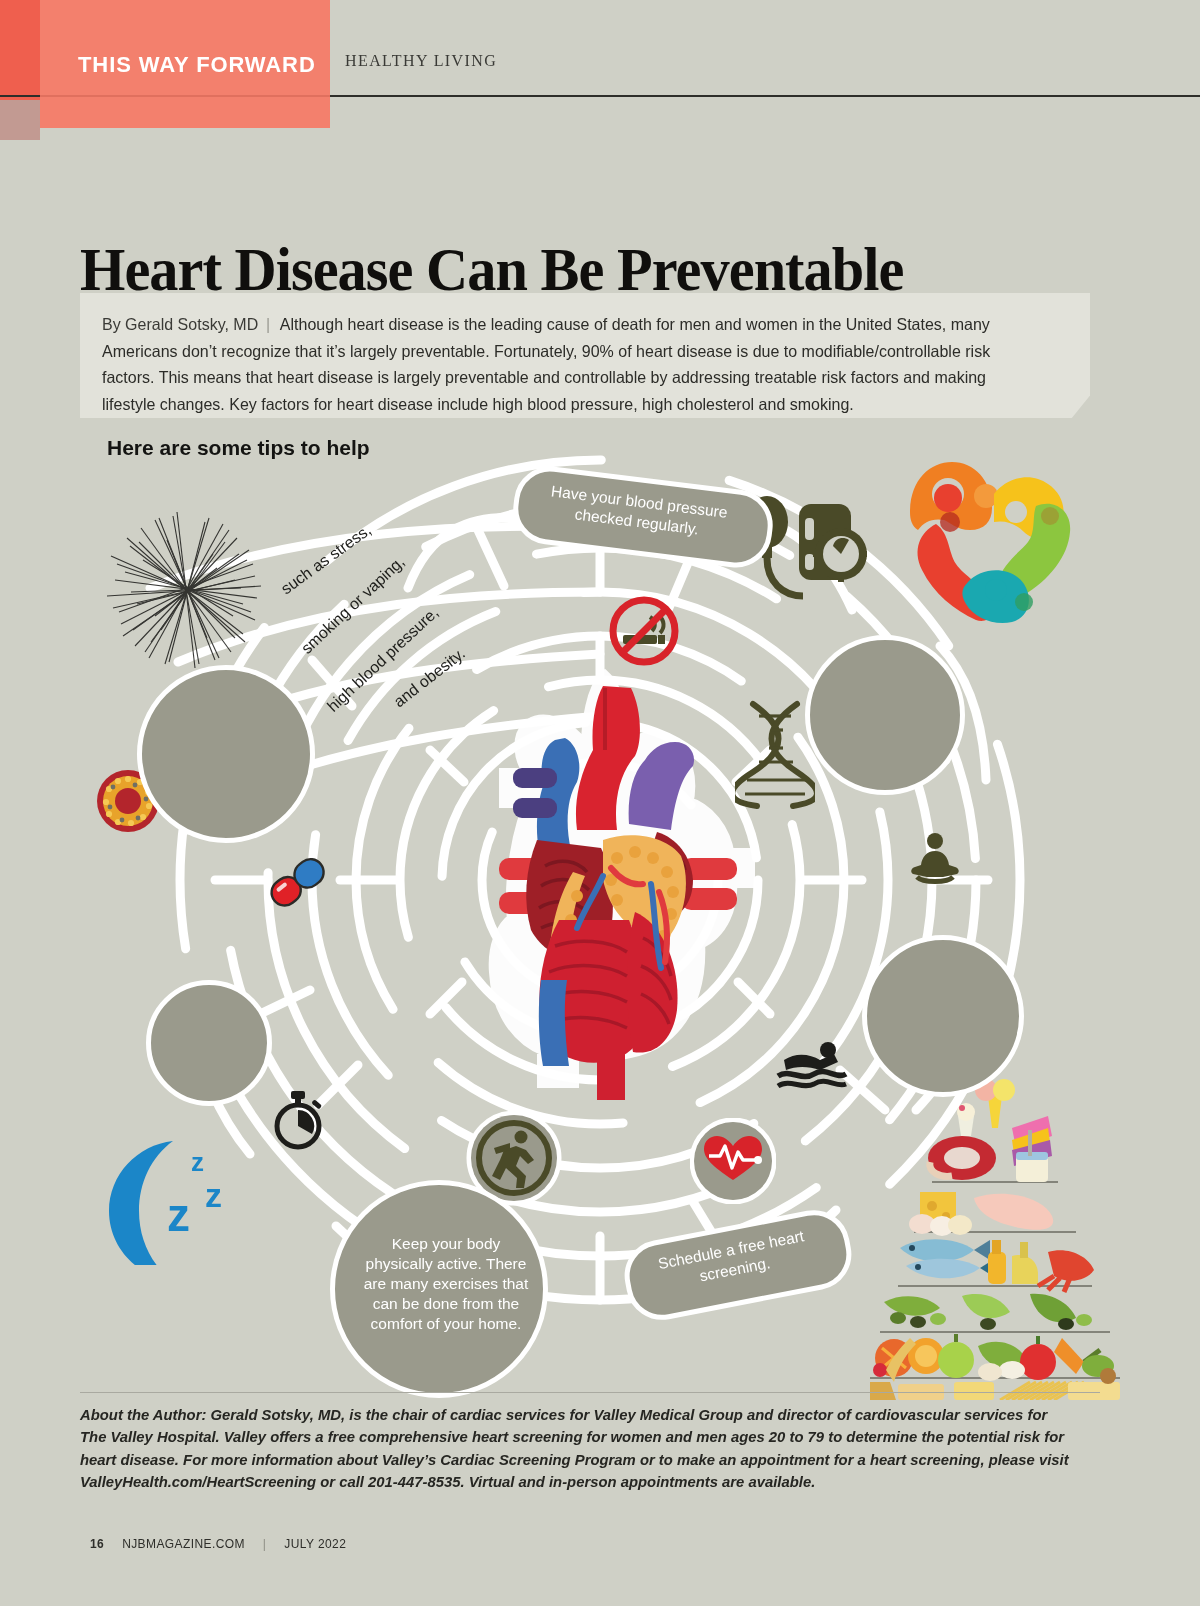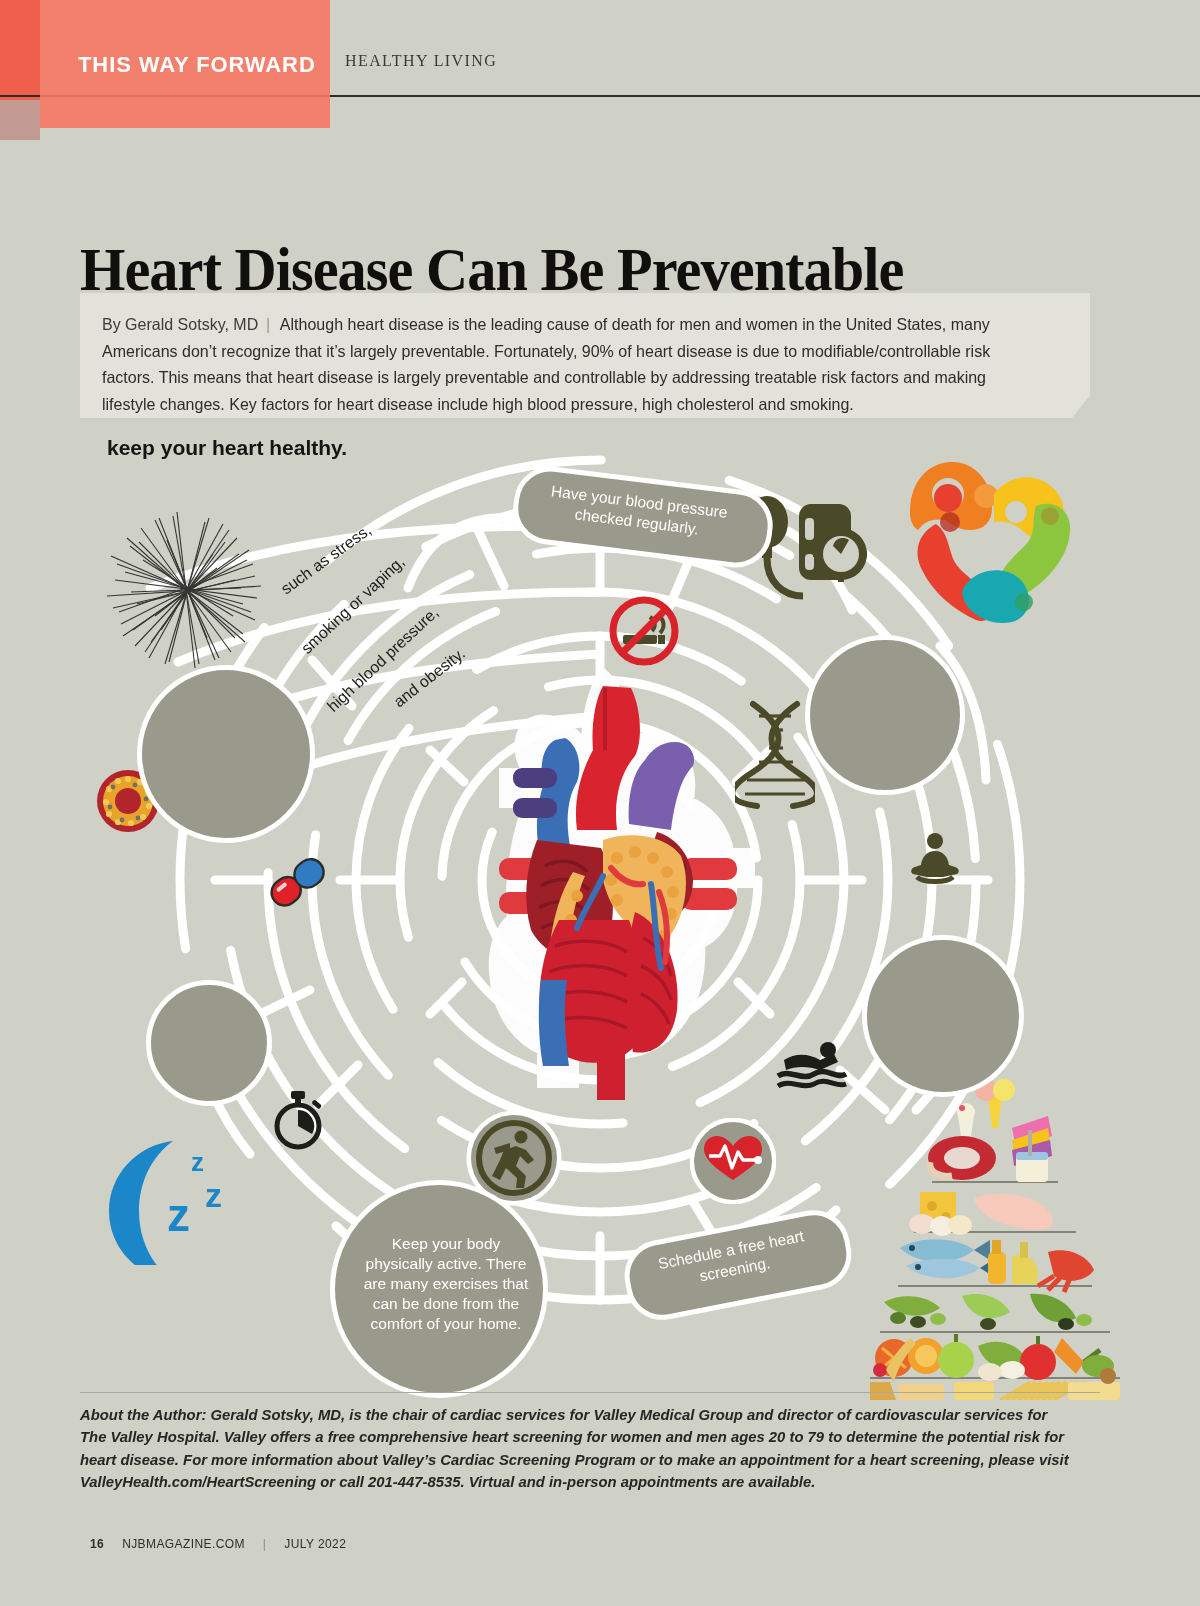--- a/index.html
+++ b/index.html
@@ -115,21 +115,21 @@
 
   <h1 class="title">Heart Disease Can Be Preventable</h1>
 
   <div class="intro">
     <div class="intro-text">
       <span class="byline">By Gerald Sotsky, MD</span><span class="byline-sep">|</span><span>Although heart disease is the leading cause of death for men and women in the United States, many Americans don’t recognize that it’s largely preventable. Fortunately, 90% of heart disease is due to modifiable/controllable risk factors. This means that heart disease is largely preventable and controllable by addressing treatable risk factors and making lifestyle changes. Key factors for heart disease include high blood pressure, high cholesterol and smoking.</span>
     </div>
   </div>
 
   <div class="tips-head">
-    <div>keep your heart healthy.</div>
+    <div>Here are some tips to help</div>
   </div>
 
   <div class="stage">
 
     <svg width="1200" height="990" viewBox="0 0 1200 990">
       <defs>
         <clipPath id="stageclip">
             <rect x="0" y="0" width="1200" height="990"></rect>
           </clipPath>
       </defs>

